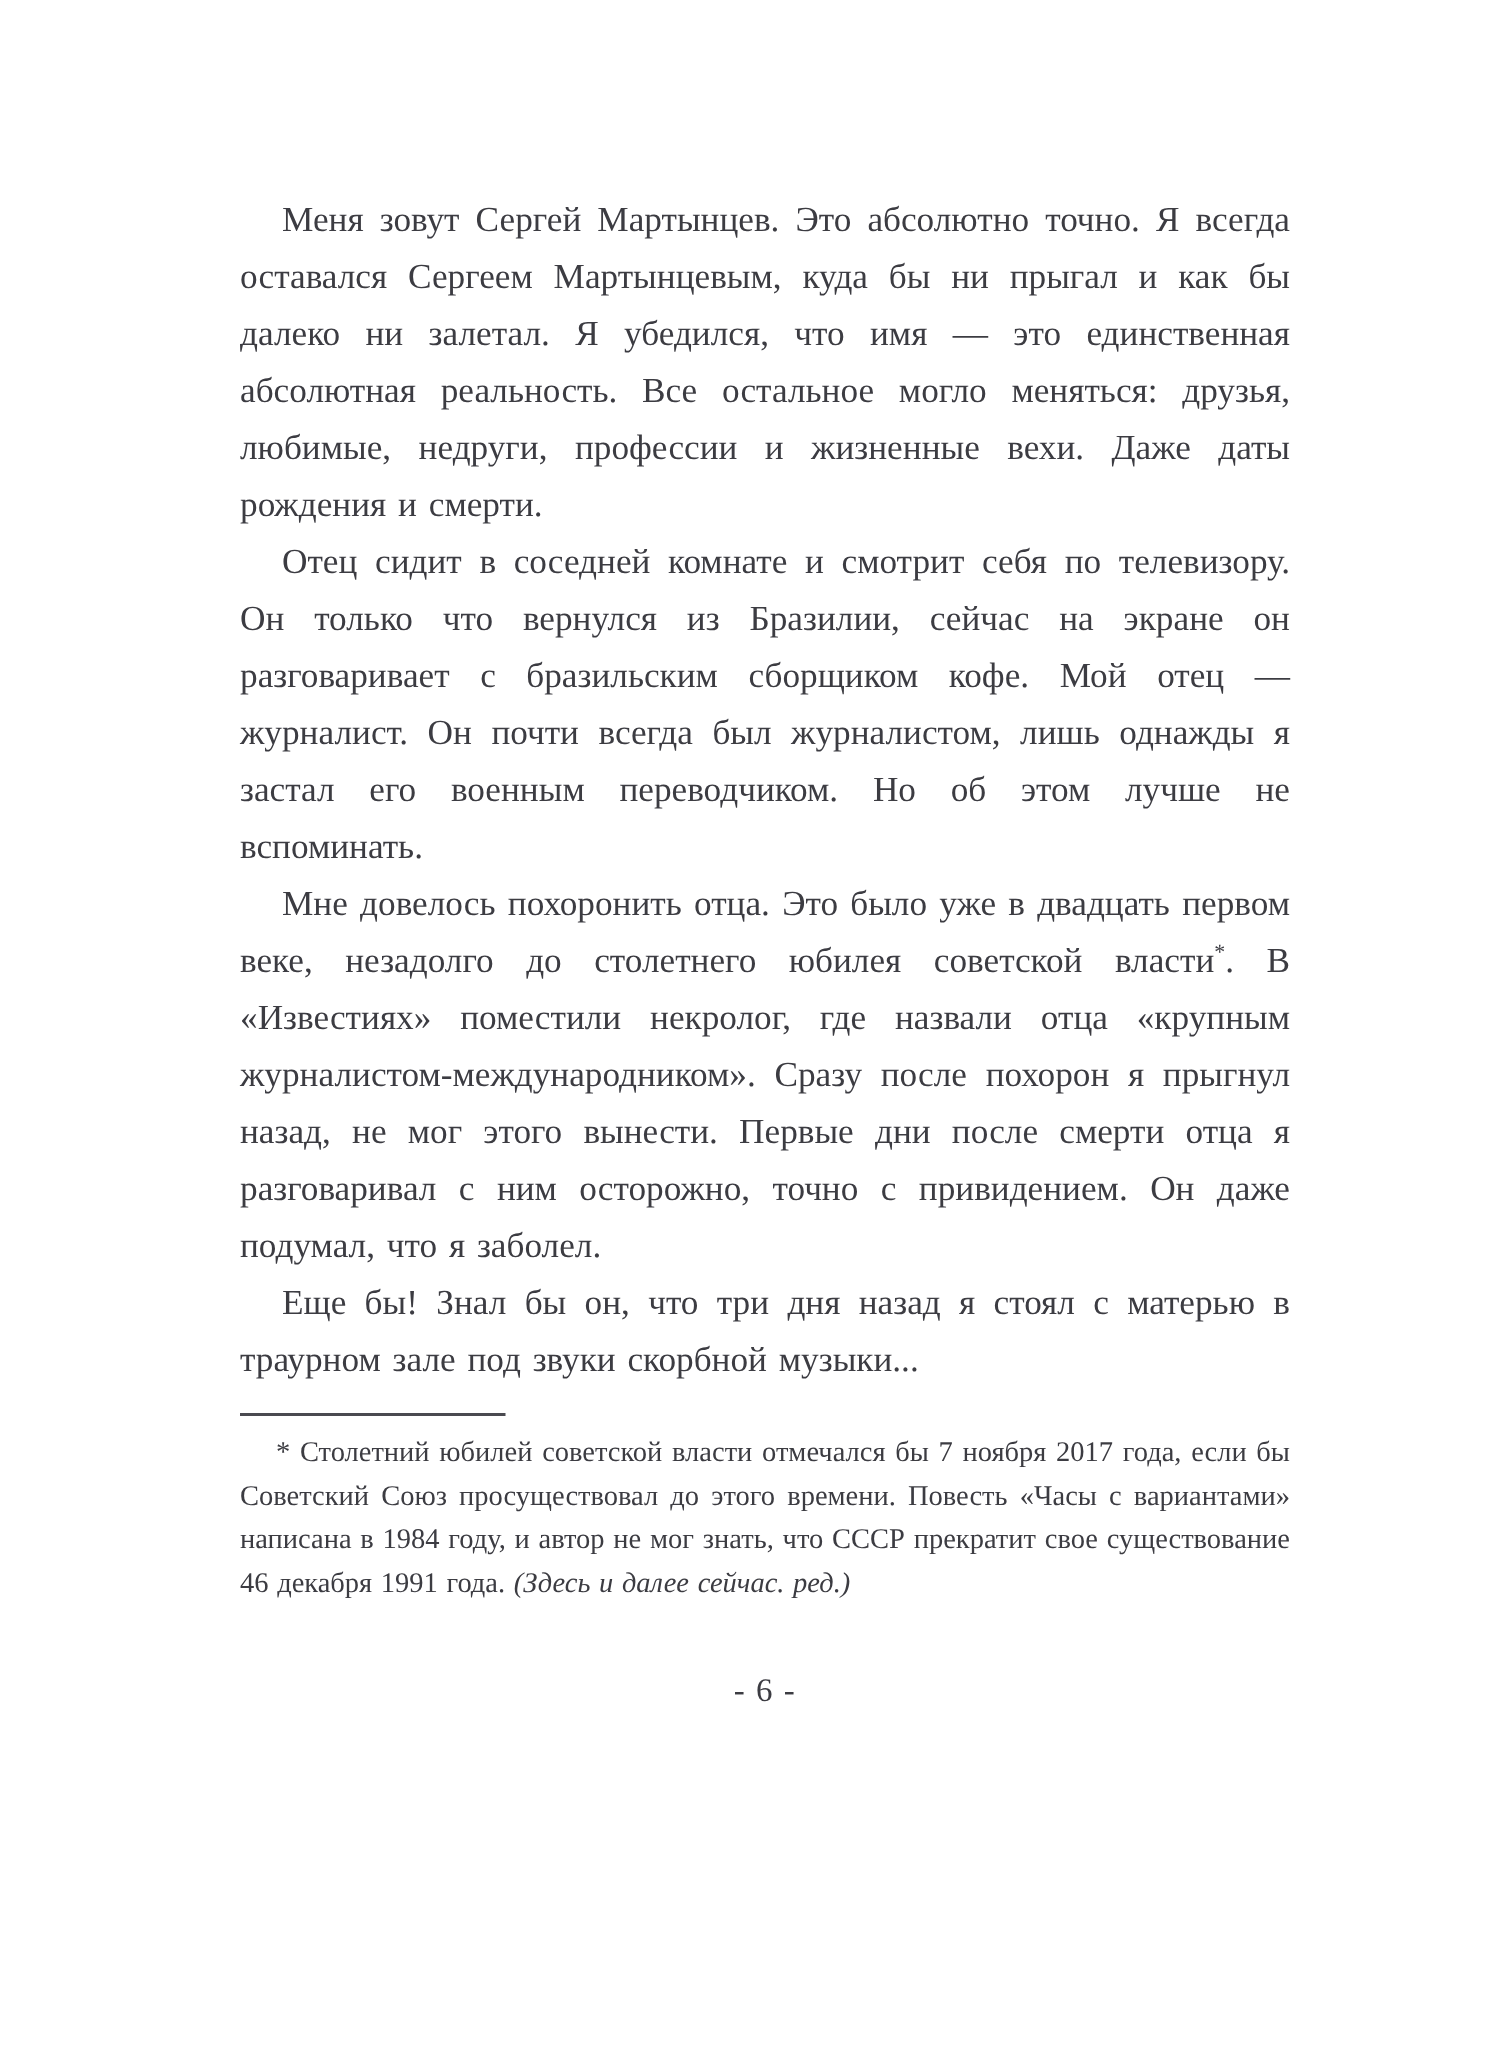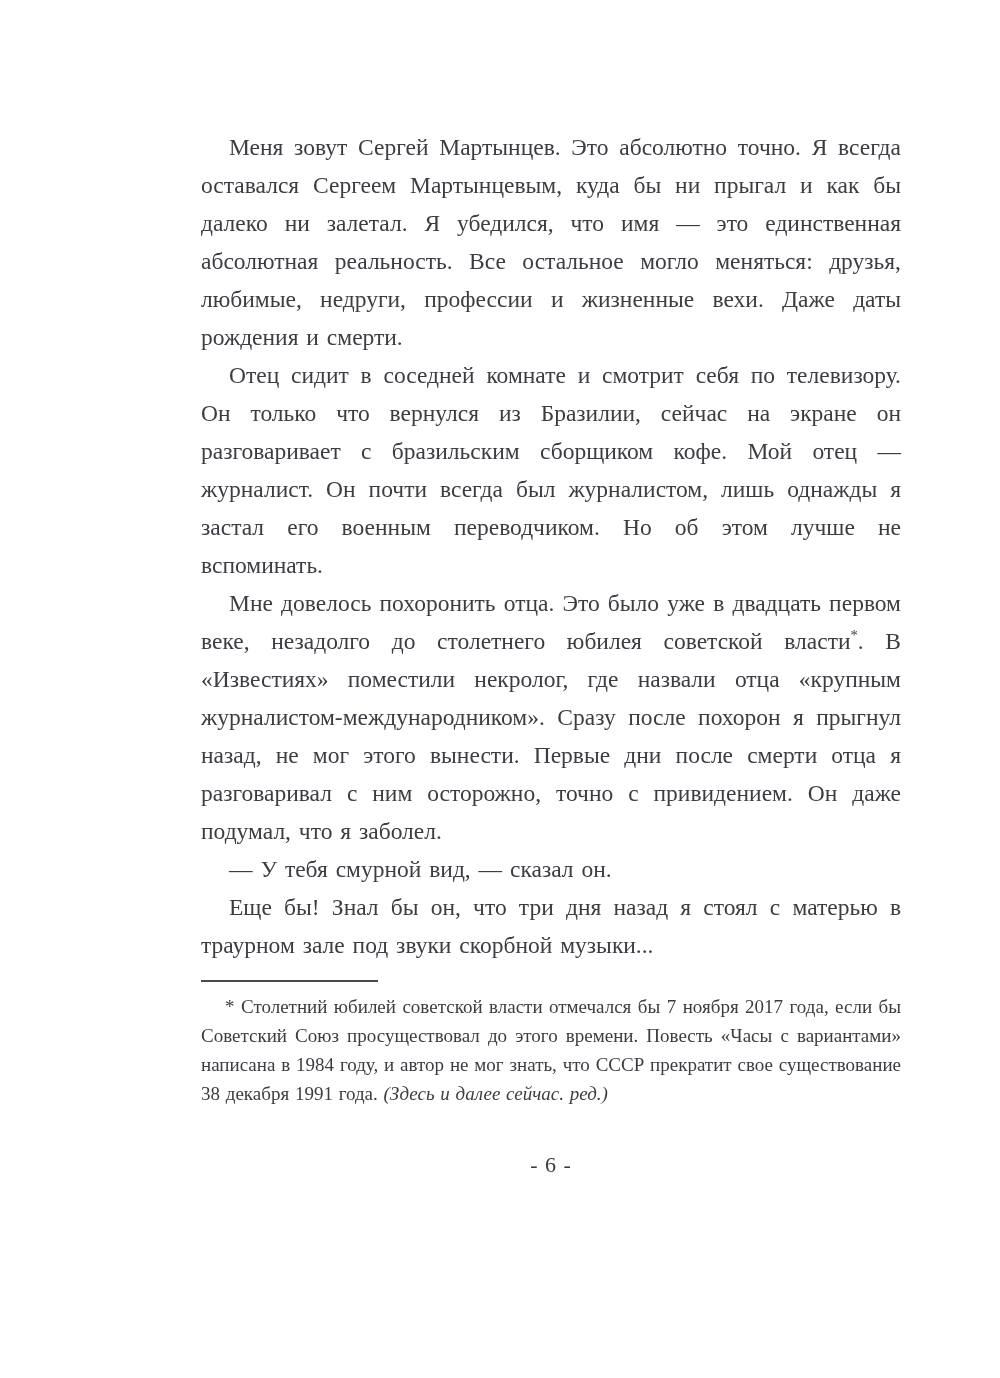--- a/index.html
+++ b/index.html
@@ -11,21 +11,20 @@
     position: relative;
     width: 1000px;
     height: 1378px;
     background: #ffffff;
     box-sizing: border-box;
     padding: 128px 140px 0 160px;
     overflow: hidden;
   }
   .text-block {
     width: 700px;
-    margin-left: 41px;
   }
   .para {
     margin: 0;
     font-family: "Liberation Serif", "DejaVu Serif", serif;
     font-size: 23.5px;
     line-height: 38px;
     color: #3c3c42;
     text-align: justify;
     text-indent: 28px;
     word-spacing: 2px;
@@ -66,22 +65,21 @@
 </style>
 </head>
 <body>
 
 <div class="book-page">
   <main class="text-block">
     <div id="paragraphs">
         <p class="para"><span>Меня зовут Сергей Мартынцев. Это абсолютно точно. Я всегда оставался Сергеем Мартынцевым, куда бы ни прыгал и как бы далеко ни залетал. Я убедился, что имя — это единственная абсолютная реальность. Все остальное могло меняться: друзья, любимые, недруги, профессии и жизненные вехи. Даже даты рождения и смерти.</span></p>
         <p class="para"><span>Отец сидит в соседней комнате и смотрит себя по телевизору. Он только что вернулся из Бразилии, сейчас на экране он разговаривает с бразильским сборщиком кофе. Мой отец — журналист. Он почти всегда был журналистом, лишь однажды я застал его военным переводчиком. Но об этом лучше не вспоминать.</span></p>
         <p class="para"><span>Мне довелось похоронить отца. Это было уже в двадцать первом веке, незадолго до столетнего юбилея советской власти</span><sup>*</sup><span>. В «Известиях» поместили некролог, где назвали отца «крупным журналистом-международником». Сразу после похорон я прыгнул назад, не мог этого вынести. Первые дни после смерти отца я разговаривал с ним осторожно, точно с привидением. Он даже подумал, что я заболел.</span></p>
-        <p class="para"><span>— У тебя смурной вид, — сказал он.</span></p>
         <p class="para"><span>Еще бы! Знал бы он, что три дня назад я стоял с матерью в траурном зале под звуки скорбной музыки...</span></p>
       </div>
     <div class="footnote-rule"></div>
     <div id="footnote">
-        <p class="footnote-para"><span>*  Столетний юбилей советской власти отмечался бы 7 ноября 2017 года, если бы Советский Союз просуществовал до этого времени. Повесть «Часы с вариантами» написана в 1984 году, и автор не мог знать, что СССР прекратит свое существование 38 декабря 1991 года. </span><span class="italic">(Здесь и далее сейчас. ред.)</span></p>
+        <p class="footnote-para"><span>*  Столетний юбилей советской власти отмечался бы 7 ноября 2017 года, если бы Советский Союз просуществовал до этого времени. Повесть «Часы с вариантами» написана в 1984 году, и автор не мог знать, что СССР прекратит свое существование 46 декабря 1991 года. </span><span class="italic">(Здесь и далее сейчас. ред.)</span></p>
       </div>
     <div class="page-number">- 6 -</div>
   </main>
 </div>
 
 </body></html>

